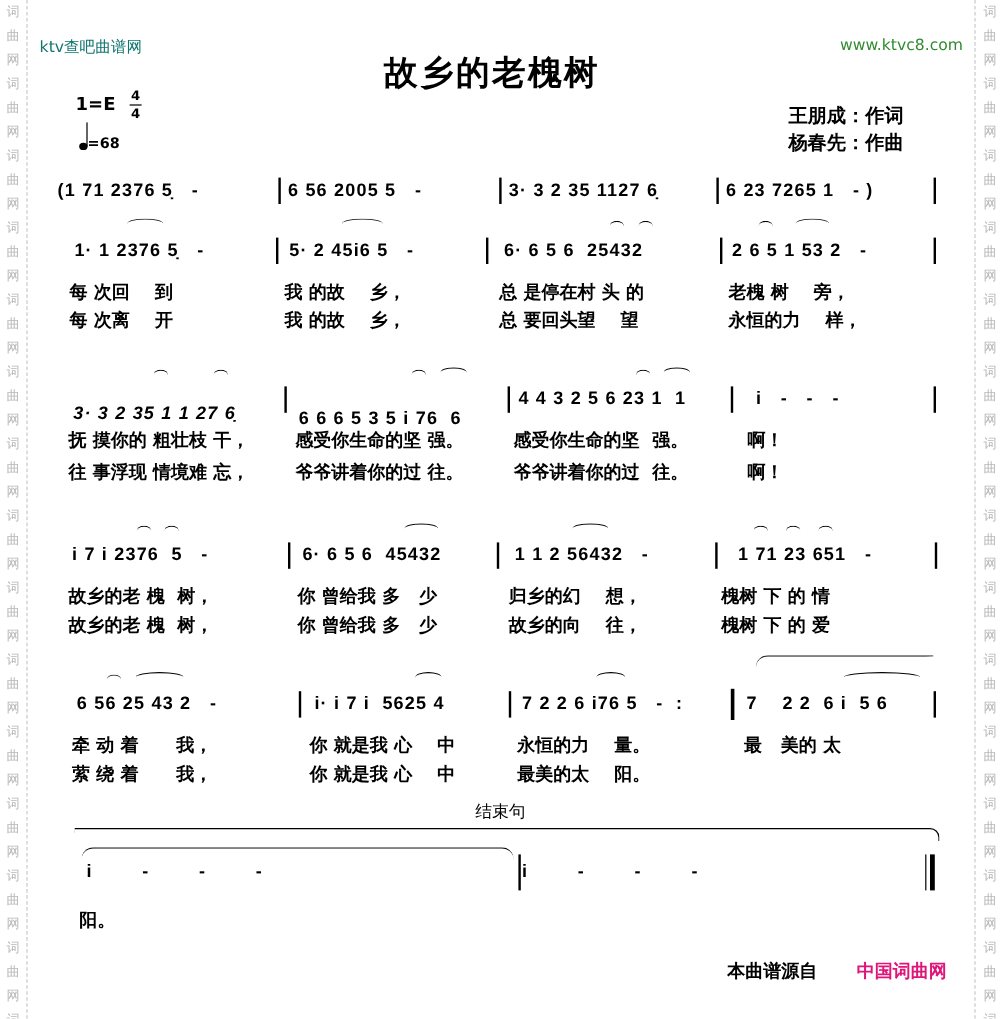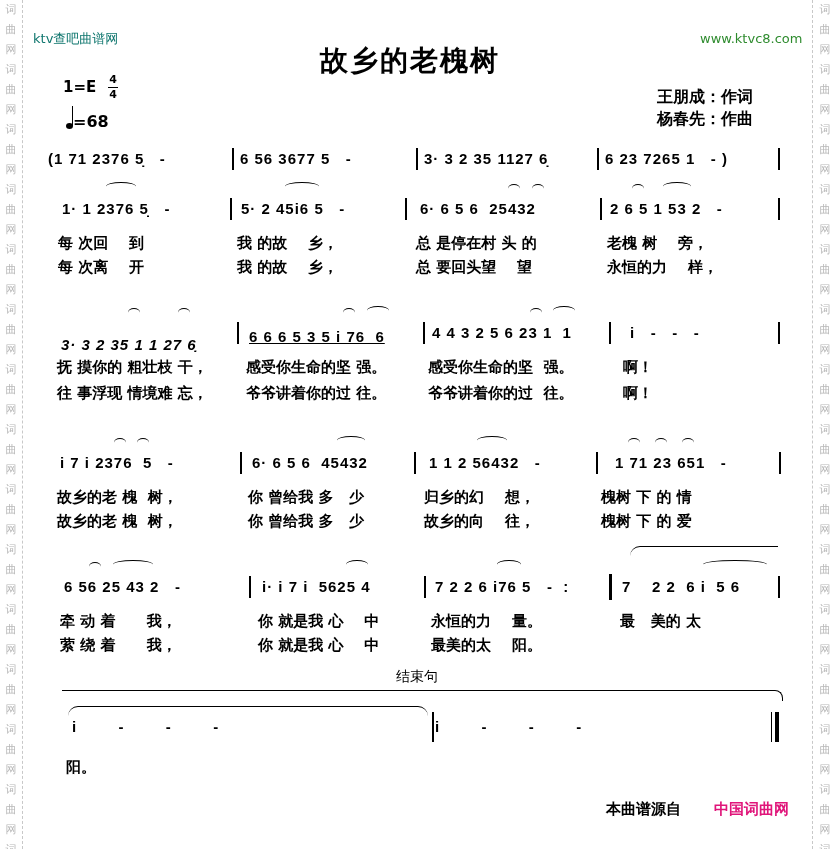--- a/index.html
+++ b/index.html
@@ -17,21 +17,21 @@
   .side.right { right: 0; width: 24px; border-left: 1px dashed #c8c8c8; left: 812px; }
   .side .grp { height: 60px; }
   .side .grp span { display: block; }
 
   .abs { position: absolute; white-space: nowrap; }
   .site-left { left: 33px; top: 30px; font-size: 13px; color: #0f766e; }
   .site-right { left: 700px; top: 31px; font-size: 13px; color: #2e8b2e; }
   .title { left: 320px; top: 42px; font-size: 28px; font-weight: bold; letter-spacing: 2px; }
   .key { left: 63px; top: 78px; font-size: 15px; font-weight: bold; }
   .timesig { left: 108px; top: 74px; font-size: 11px; font-weight: bold; line-height: 12px; text-align: center; }
-  .tempo { left: 66px; top: 112px; font-size: 16px; font-weight: bold; }
+  .tempo { left: 66px; top: 112px; font-size: 12px; font-weight: bold; }
   .tempo .note { display: inline-block; width: 7px; height: 6px; background: #000; border-radius: 50%; position: relative; top: 2px; }
   .tempo .note::after { content: ""; position: absolute; right: 0; bottom: 3px; width: 1.5px; height: 20px; background: #000; }
   .credits { left: 657px; top: 86px; font-size: 16px; font-weight: bold; line-height: 22px; }
 
   .row { position: absolute; left: 0; width: 836px; }
   .m { position: absolute; font-size: 15px; font-weight: bold; white-space: pre; letter-spacing: 1px;
        font-family: "Liberation Sans", sans-serif; }
   .bar { position: absolute; width: 1.5px; height: 22px; background: #000; }
   .lyr { position: absolute; font-size: 15px; font-weight: bold; white-space: pre; }
   .tie { position: absolute; border-top: 1.5px solid #000; border-radius: 50% 50% 0 0; height: 8px; }
@@ -215,21 +215,21 @@
   <div>王朋成：作词</div>
   <div>杨春先：作曲</div>
 </div>
 
 <div class="row" style="top:148px;">
   <div class="bar" style="left:232px;top:0;"></div>
   <div class="bar" style="left:416px;top:0;"></div>
   <div class="bar" style="left:597px;top:0;"></div>
   <div class="bar" style="left:778px;top:0;"></div>
   <div class="m" style="left:48px;top:2px;">(1 71 2376 5̣   -</div>
-  <div class="m" style="left:240px;top:2px;">6 56 3677 5   -</div>
+  <div class="m" style="left:240px;top:2px;">6 56 2005 5   -</div>
   <div class="m" style="left:424px;top:2px;">3· 3 2 35 1127 6̣</div>
   <div class="m" style="left:605px;top:2px;">6 23 7265 1   - )</div>
 </div>
 
 <div class="row" style="top:196px;">
   <div class="tie" style="left:106px;top:-14px;width:30px;"></div>
   <div class="tie" style="left:285px;top:-14px;width:34px;"></div>
   <div class="tie" style="left:508px;top:-12px;width:12px;"></div>
   <div class="tie" style="left:532px;top:-12px;width:12px;"></div>
   <div class="tie" style="left:632px;top:-12px;width:12px;"></div>
@@ -257,21 +257,21 @@
   <div class="tie" style="left:178px;top:-12px;width:12px;"></div>
   <div class="tie" style="left:343px;top:-12px;width:12px;"></div>
   <div class="tie" style="left:367px;top:-14px;width:22px;"></div>
   <div class="tie" style="left:530px;top:-12px;width:12px;"></div>
   <div class="tie" style="left:553px;top:-14px;width:22px;"></div>
   <div class="bar" style="left:237px;top:2px;"></div>
   <div class="bar" style="left:423px;top:2px;"></div>
   <div class="bar" style="left:609px;top:2px;"></div>
   <div class="bar" style="left:778px;top:2px;"></div>
   <div class="m" style="left:61px;top:16px;font-style:italic;">3· 3 2 35 1 1 27 6̣</div>
-  <div class="m" style="left:249px;top:8px;text-decoration:underline;">6 6 6 5 3 5 i 76  6</div>
+  <div class="m" style="left:249px;top:20px;">6 6 6 5 3 5 i 76  6</div>
   <div class="m" style="left:432px;top:4px;">4 4 3 2 5 6 23 1  1</div>
   <div class="m" style="left:630px;top:4px;">i   -   -   -</div>
   <div class="lyr" style="left:57px;top:38px;">抚 摸你的 粗壮枝 干，</div>
   <div class="lyr" style="left:246px;top:38px;">感受你生命的坚 强。</div>
   <div class="lyr" style="left:428px;top:38px;">感受你生命的坚  强。</div>
   <div class="lyr" style="left:623px;top:38px;">啊！</div>
   <div class="lyr" style="left:57px;top:64px;">往 事浮现 情境难 忘，</div>
   <div class="lyr" style="left:246px;top:64px;">爷爷讲着你的过 往。</div>
   <div class="lyr" style="left:428px;top:64px;">爷爷讲着你的过  往。</div>
   <div class="lyr" style="left:623px;top:64px;">啊！</div>

